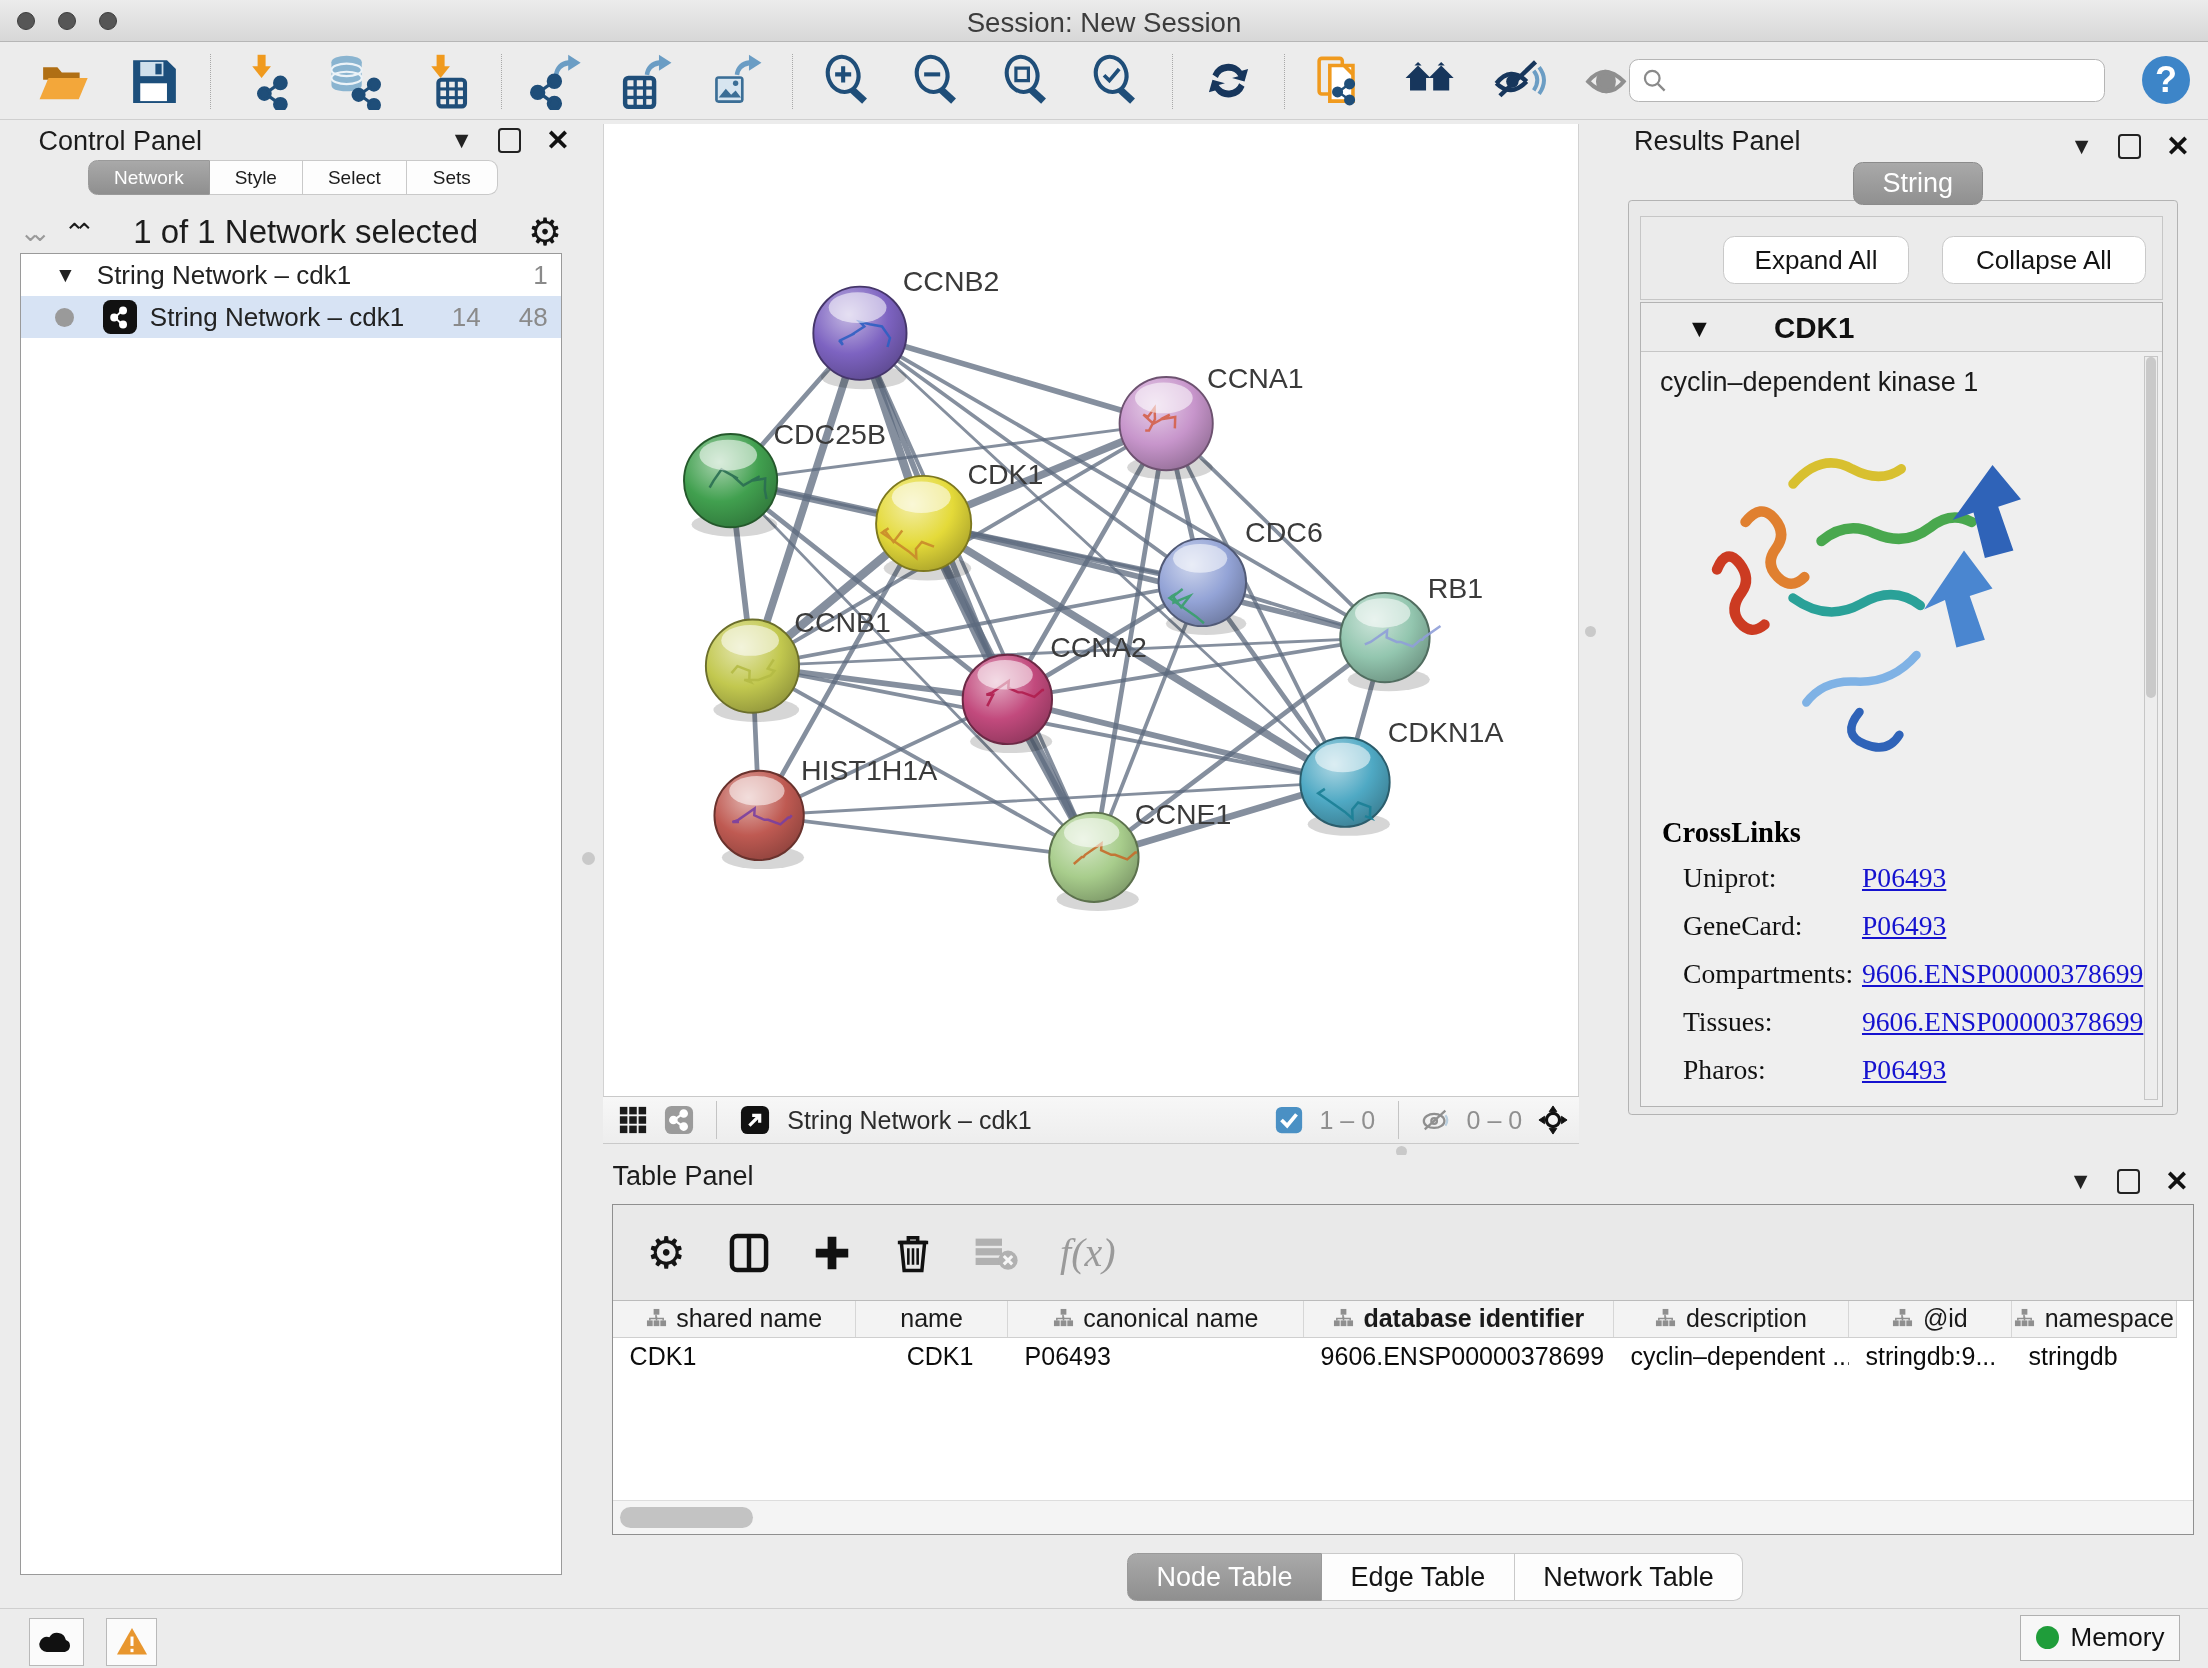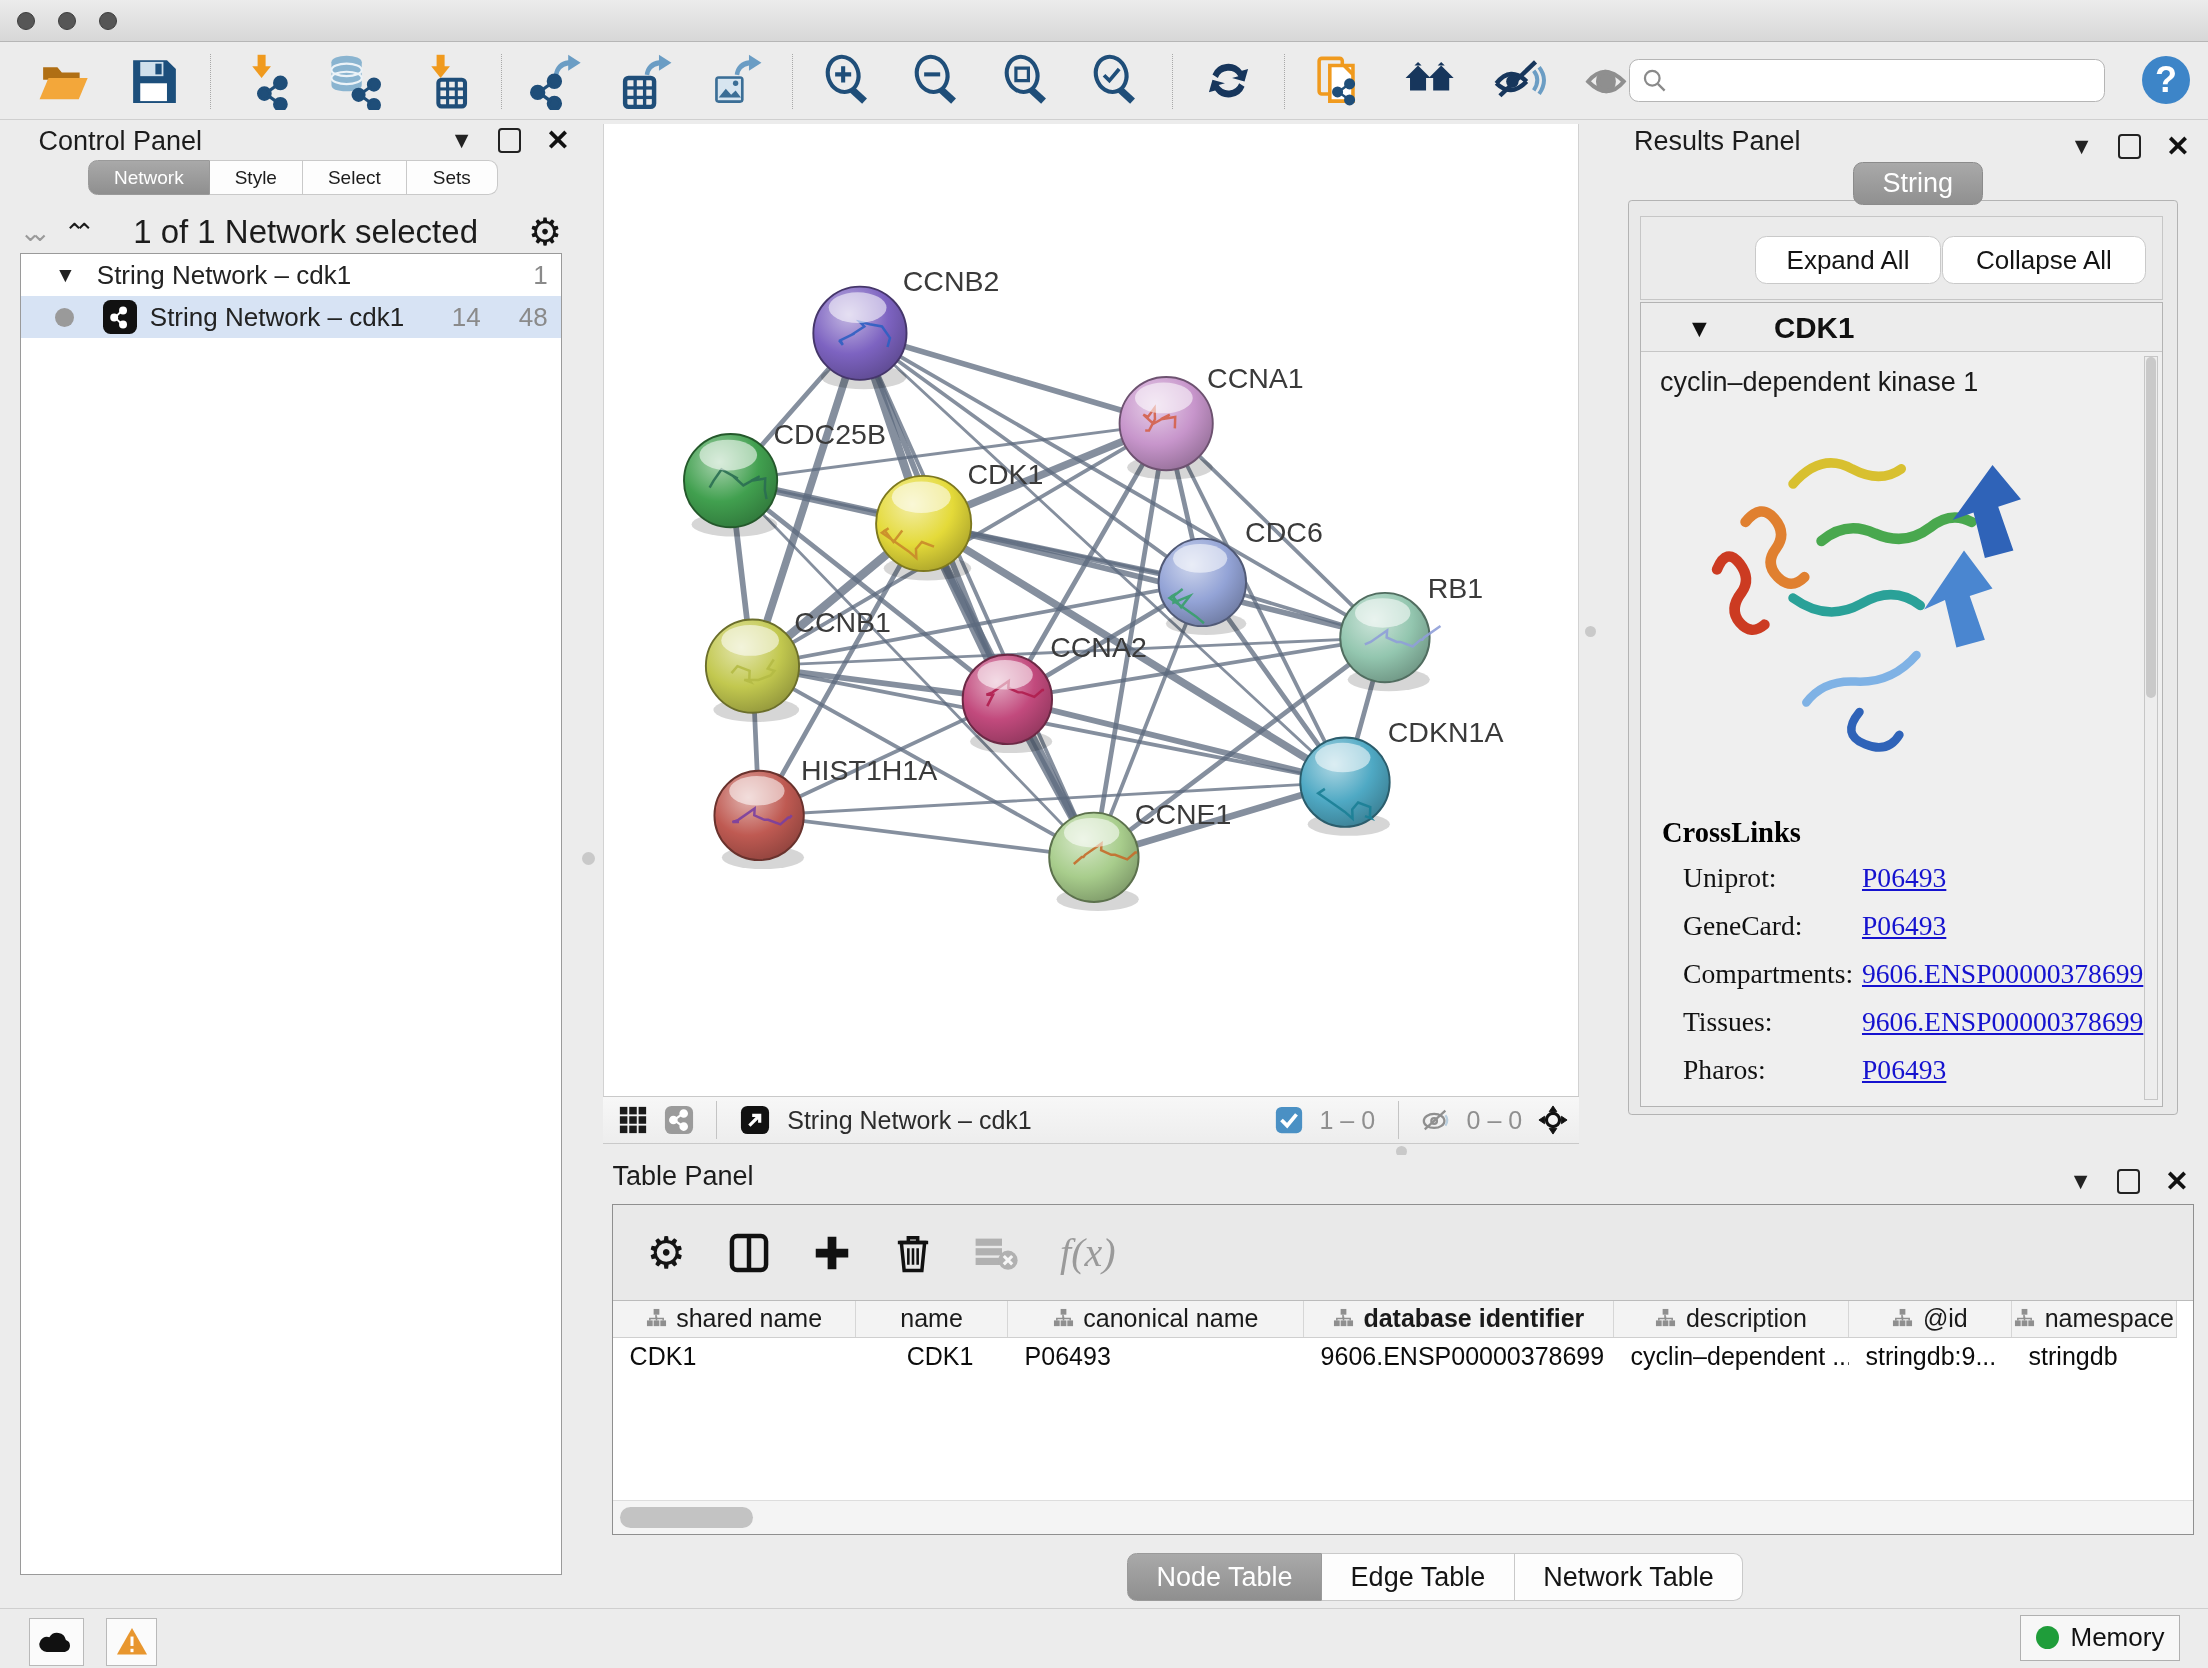--- a/index.html
+++ b/index.html
@@ -115,20 +115,21 @@
 </style>
 </head>
 <body>
 
 <div class="titlebar">
   <div class="traffic">
     <span></span>
     <span></span>
     <span></span>
   </div>
+  <div class="win-title">Session: New Session</div>
 </div>
 
 <div class="toolbar">
   <div id="tbicons" style="display:flex;align-items:center;">
       <span class="tbgroup">
         <span class="tbicon">
           <svg viewBox="0 0 64 64">
             <g>
               <path d="M8 16 h16 l5 6 h20 v8 h-41 z" fill="#b06f14"></path>
               <path d="M4 52 l10 -24 h44 l-10 24 z" fill="#f3a73a"></path>
@@ -658,21 +659,21 @@
 <div class="rpanel">
   <div class="panel-title" style="position:absolute; left:34px; top:5.7px; font-size:27px;">Results Panel</div>
   <div class="winctl" style="right:19px; top:9.5px;">
     <span class="tri">▼</span>
     <span class="sq"></span>
     <span class="x">✕</span>
   </div>
   <div class="stringtab">String</div>
   <div class="rbox">
     <div class="expbox">
-      <div class="btn" style="left:82px; top:19px; width:186px;margin-left:32px;">Expand All</div>
+      <div class="btn" style="left:82px; top:19px; width:186px;">Expand All</div>
       <div class="btn" style="left:301px; top:19px; width:204px;">Collapse All</div>
     </div>
     <div class="sectbox">
       <div class="secthead">
         <span class="tri">▼</span>
         <span class="gene">CDK1</span>
       </div>
       <div class="sectdesc">cyclin–dependent kinase 1</div>
       <svg width="399" height="380" viewBox="0 0 420 400" style="position:absolute; left:38px; top:105px;">
         <g fill="none" stroke-linecap="round">

